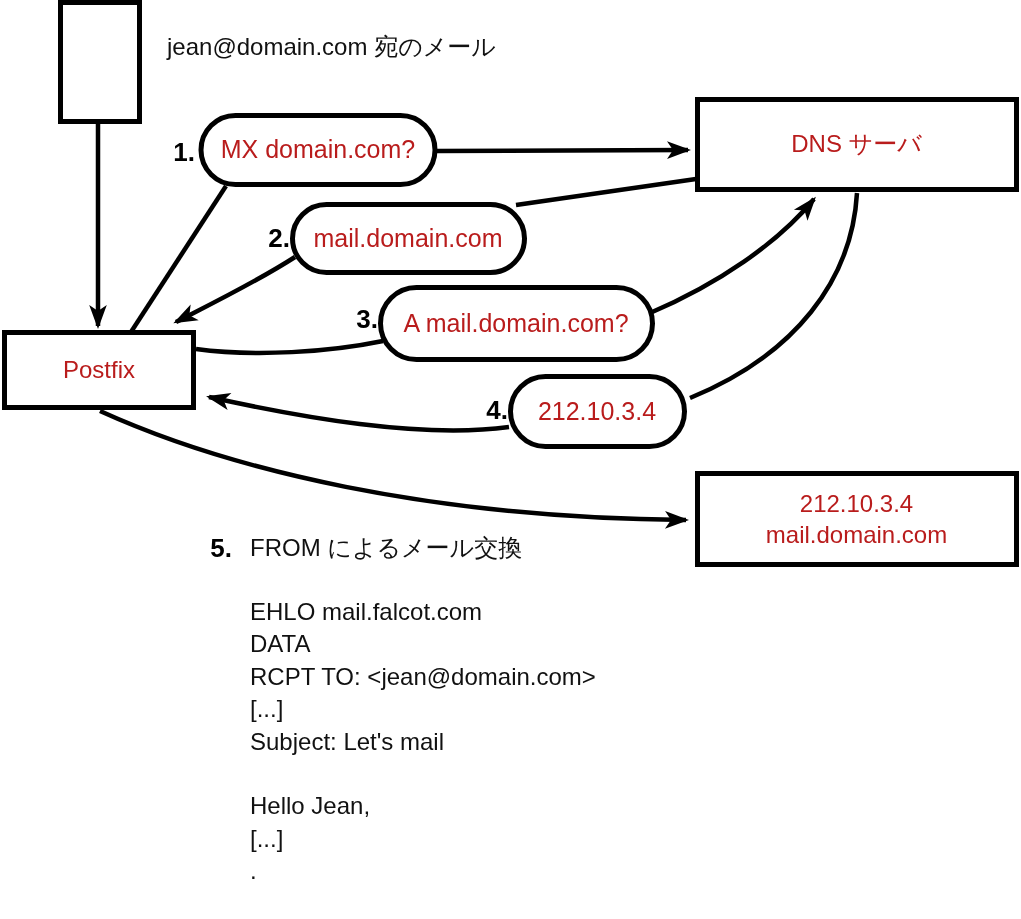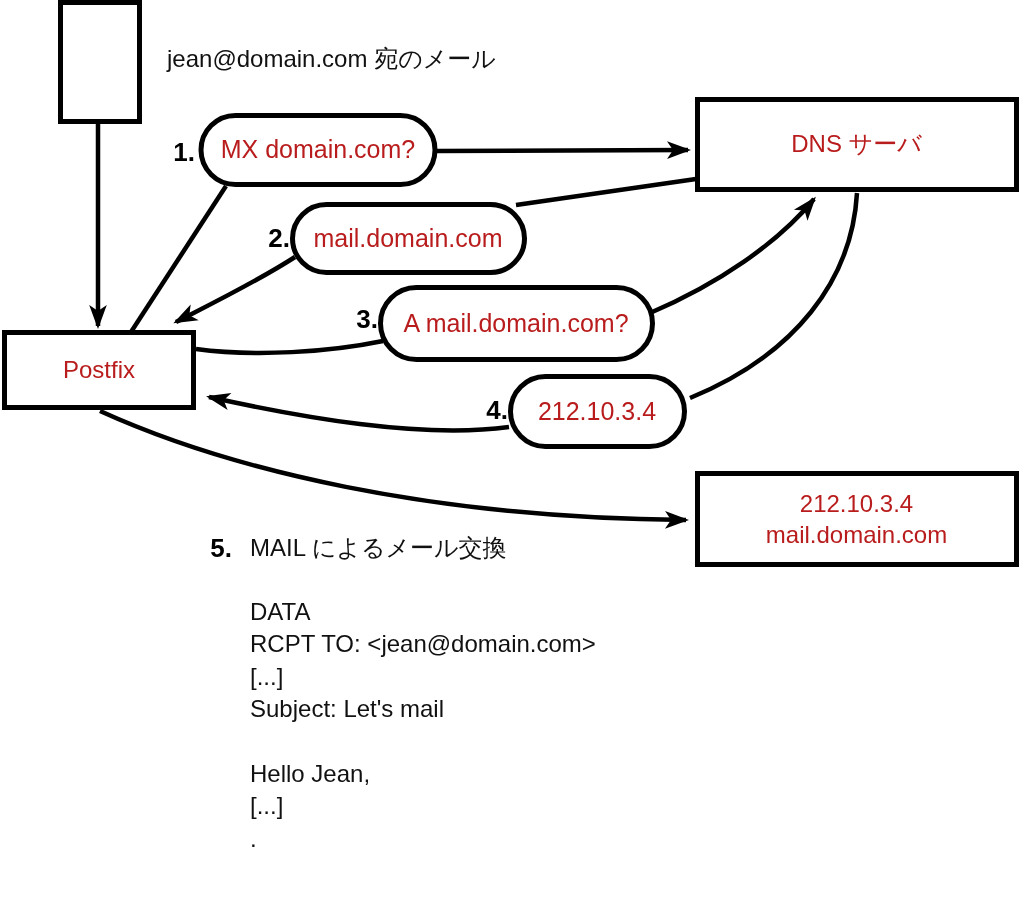--- a/index.html
+++ b/index.html
@@ -57,42 +57,43 @@
     <rect x="4.5" y="332.5" width="189" height="75" fill="#fff" stroke="#000" stroke-width="5"></rect>
     <rect x="697.5" y="99.5" width="319" height="90" fill="#fff" stroke="#000" stroke-width="5"></rect>
     <rect x="697.5" y="473.5" width="319" height="91" fill="#fff" stroke="#000" stroke-width="5"></rect>
 
     <rect x="201" y="115.5" width="234" height="69" rx="34.5" fill="#fff" stroke="#000" stroke-width="5"></rect>
     <rect x="292.5" y="204.5" width="232" height="68" rx="34" fill="#fff" stroke="#000" stroke-width="5"></rect>
     <rect x="380.5" y="287.5" width="272" height="72" rx="36" fill="#fff" stroke="#000" stroke-width="5"></rect>
     <rect x="510.5" y="376.5" width="174" height="70" rx="35" fill="#fff" stroke="#000" stroke-width="5"></rect>
   </svg>
 
-  <div class="note" style="left:167px;top:44px;">jean@domain.com 宛のメール</div>
+  <div class="note" style="left:167px;top:32px;">jean@domain.com 宛のメール</div>
 
   <div class="lbl" style="left:4px;top:332px;width:190px;height:76px;">Postfix</div>
   <div class="lbl" style="left:697px;top:99px;width:319px;height:90px;">DNS サーバ</div>
   <div class="lbl mailbox-lines" style="left:697px;top:473px;width:319px;height:91px;">
     <div>212.10.3.4</div>
     <div>mail.domain.com</div>
   </div>
 
   <div class="num" style="left:130px;top:137px;width:65px;">1.</div>
   <div class="num" style="left:225px;top:223px;width:65px;">2.</div>
   <div class="num" style="left:313px;top:304px;width:65px;">3.</div>
   <div class="num" style="left:443px;top:395px;width:65px;">4.</div>
   <div class="num" style="left:170px;top:533px;width:62px;">5.</div>
 
   <div class="lbl pill-lbl" style="left:201px;top:115px;width:234px;height:69px;">MX domain.com?</div>
   <div class="lbl pill-lbl" style="left:292px;top:204px;width:232px;height:68px;">mail.domain.com</div>
   <div class="lbl pill-lbl" style="left:380px;top:287px;width:272px;height:72px;">A mail.domain.com?</div>
   <div class="lbl pill-lbl" style="left:510px;top:376px;width:174px;height:70px;">212.10.3.4</div>
-  <div class="note" style="left:250px;top:533px;">MAIL によるメール交換</div>
+  <div class="note" style="left:250px;top:533px;">FROM によるメール交換</div>
 
   <div id="smtp-session">
+    <div class="smtp-line">EHLO mail.falcot.com</div>
     <div class="smtp-line">DATA</div>
     <div class="smtp-line">RCPT TO: &lt;jean@domain.com&gt;</div>
     <div class="smtp-line">[...]</div>
     <div class="smtp-line">Subject: Let's mail</div>
     <div class="smtp-line"></div>
     <div class="smtp-line">Hello Jean,</div>
     <div class="smtp-line">[...]</div>
     <div class="smtp-line">.</div>
   </div>
 

